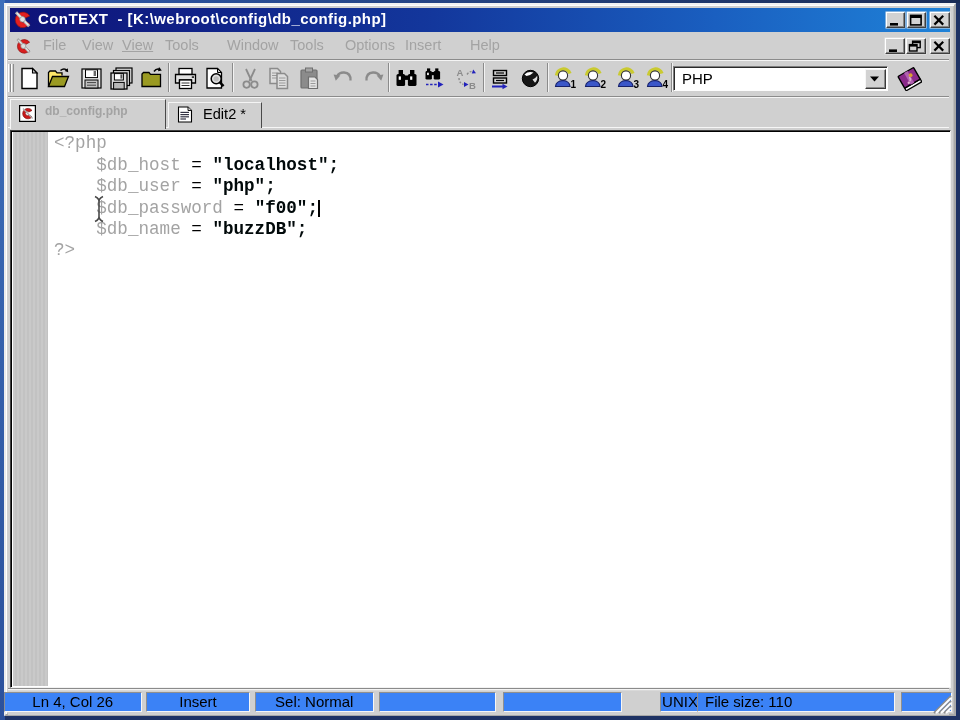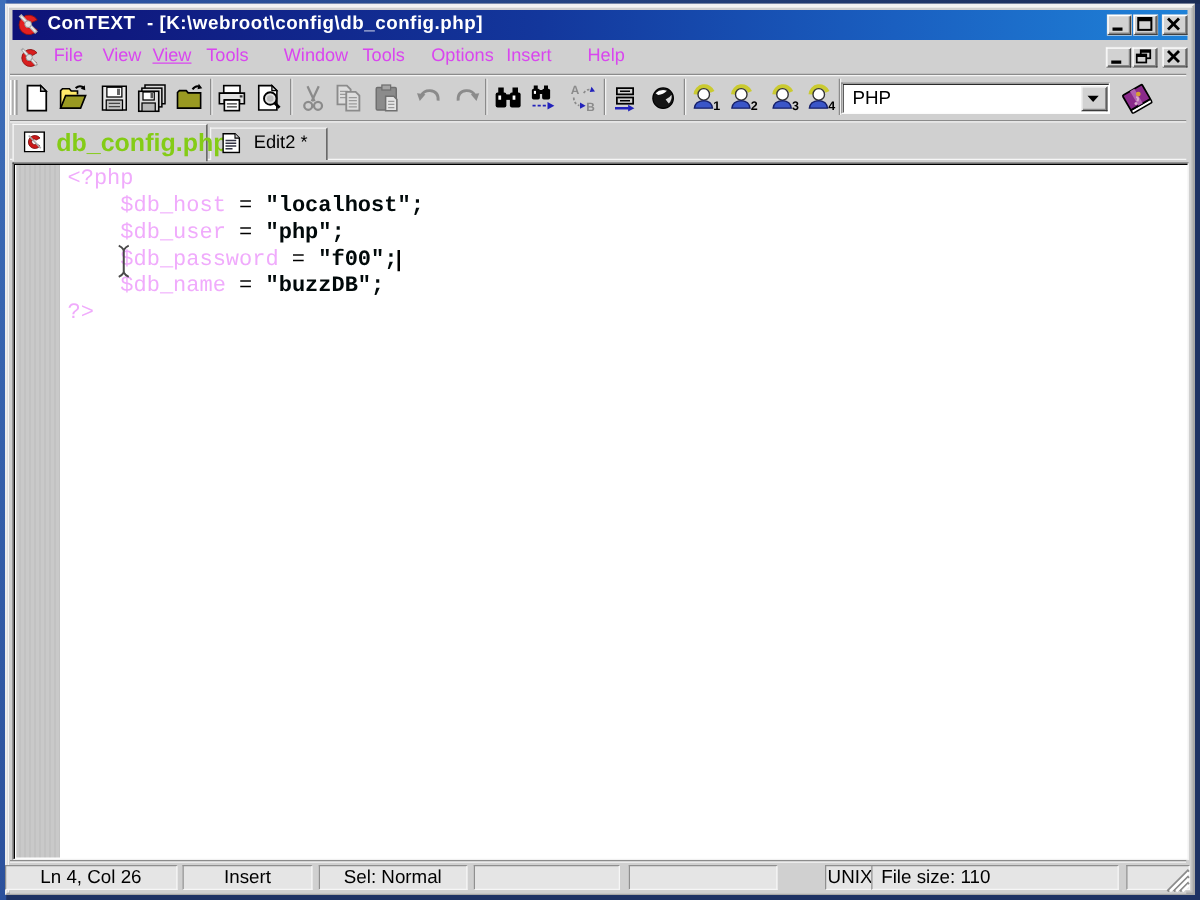--- a/index.html
+++ b/index.html
@@ -16,21 +16,21 @@
          box-shadow: inset 1px 1px 0 #ffffff, inset -1px -1px 0 #bdbdbd; }
   
   #titlebar { left:10px; top:8px; width:940px; height:24px;
       background:linear-gradient(90deg,#0e1278 0%, #13379c 45%, #1a5fc0 75%, #1f82d8 100%); }
   #titletext { left:38px; top:10px; width:600px; height:20px; color:#ffffff;
       font-weight:bold; font-size:15px; letter-spacing:0.42px; }
   .capbtn { width:19.5px; height:16px; background:#d2d2d2;
       border-top:1.5px solid #ffffff; border-left:1.5px solid #ffffff;
       border-right:1.5px solid #404040; border-bottom:1.5px solid #404040;
       box-shadow: inset -1px -1px 0 #868686, 0 0 0 0.5px #e8e8e8; }
-  .menuitem { top:37px; font-size:14.5px; color:#d946ef; }
+  .menuitem { top:37px; font-size:14.5px; color:#a3a3a3; }
   
   .etline { left:8px; width:941px; height:0; border-top:1.2px solid #8b8b8b; border-bottom:1.2px solid #f4f4f4; }
   .vsep { top:63px; width:0; height:29px; border-left:1.2px solid #8b8b8b; border-right:1.2px solid #f2f2f2; }
   .icon { top:66px; width:25px; height:25px; }
   
   #combo { left:673px; top:66px; width:215px; height:25px; background:#fff;
       border-top:1.7px solid #7e7e7e; border-left:1.7px solid #7e7e7e;
       border-right:1.7px solid #fdfdfd; border-bottom:1.7px solid #fdfdfd;
       box-shadow: inset 1px 1px 0 #2a2a2a; }
   #combotext { left:682px; top:70px; font-size:15px; color:#000; }
@@ -40,38 +40,38 @@
       box-shadow: inset -1px -1px 0 #8a8a8a; }
   
   #tabbase { left:8px; top:127.4px; width:941px; height:0; border-top:1.4px solid #f6f6f6; }
   .tab { background:#d0d0d0; }
   #tab1 { left:9.5px; top:99px; width:156.5px; height:29.5px;
       border-top:1.6px solid #f8f8f8; border-left:1.6px solid #f8f8f8;
       border-right:1.6px solid #494949; z-index:3; }
   #tab2 { left:168px; top:102px; width:94px; height:25.5px;
       border-top:1.5px solid #f4f4f4; border-left:1.5px solid #f4f4f4;
       border-right:1.5px solid #494949; z-index:1; }
-  #tab1text { left:45px; top:104px; font-size:20px; font-weight:bold; color:#84cc16; }
+  #tab1text { left:45px; top:104px; font-size:12px; font-weight:bold; color:#a3a3a3; }
   #tab2text { left:203px; top:106px; font-size:14.6px; color:#000; }
   
   #editor { left:10px; top:130px; width:941px; height:558px; background:#ffffff;
       border-top:1.6px solid #404040; border-left:1.6px solid #404040;
       border-right:1.6px solid #f2f2f2; border-bottom:1.6px solid #f2f2f2;
       box-shadow: inset 1px 1px 0 #000000; }
   #gutter { left:12.5px; top:132px; width:35px; height:554px;
       background:repeating-linear-gradient(90deg,#c9c9c9 0px,#c9c9c9 2px,#c2c2c2 2px,#c2c2c2 4px); }
   #code { left:54px; top:133.4px; font-family:"Liberation Mono",monospace;
       font-size:17.6px; line-height:21.4px; color:#000; white-space:pre; }
-  .tl { color:#f0abfc; }
+  .tl { color:#a3a3a3; }
   .st { font-weight:bold; color:#01090a; }
   #caret { left:318px; top:200px; width:2px; height:17px; background:#000; }
   
   #statusbar { left:8px; top:688px; width:941px; height:26.5px; background:#d0d0d0;
       border-top:1.3px solid #8b8b8b; box-shadow:0 1.2px 0 #f4f4f4 inset; }
-  .pane { top:691.5px; height:20px; background:#e5e5e5;
+  .pane { top:691.5px; height:20px; background:#3b82f6;
       border-top:1.3px solid #8f8f8f; border-left:1.3px solid #8f8f8f;
       border-right:1.3px solid #f6f6f6; border-bottom:1.3px solid #f6f6f6;
       font-size:15px; color:#000; text-align:center; line-height:18.5px; }
 </style>
 </head>
 <body>
   <div id="edgeT" class="abs"></div>
   <div id="edgeL" class="abs"></div>
   <div id="win" class="abs"></div>
 

